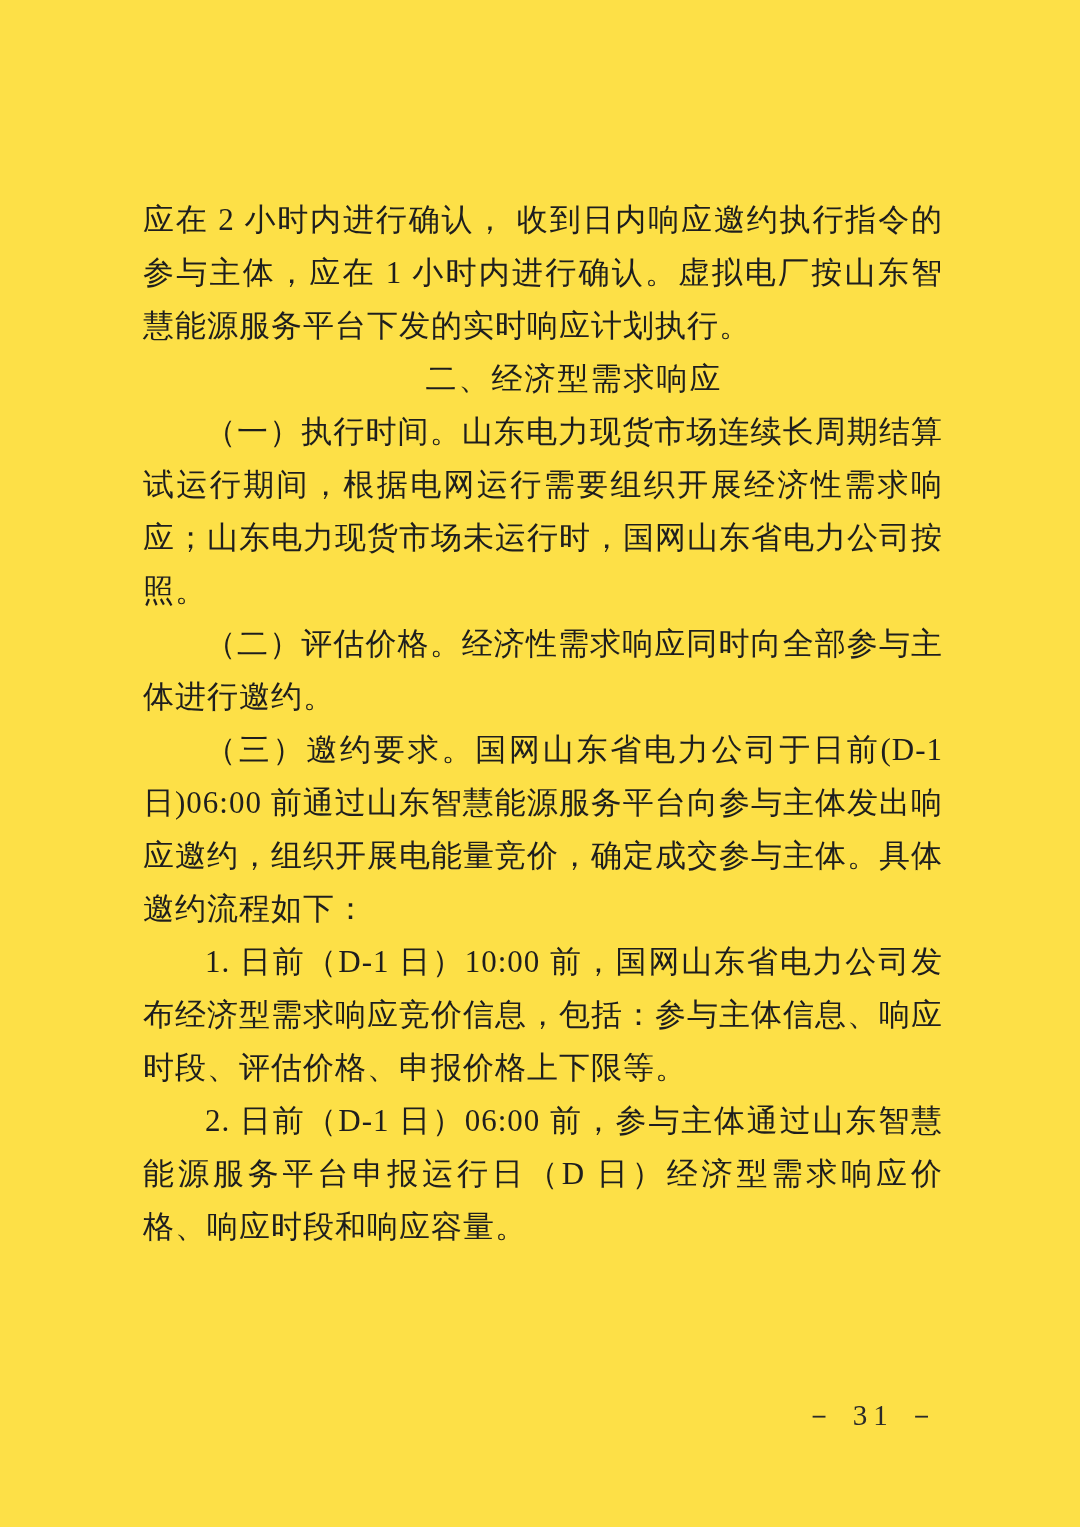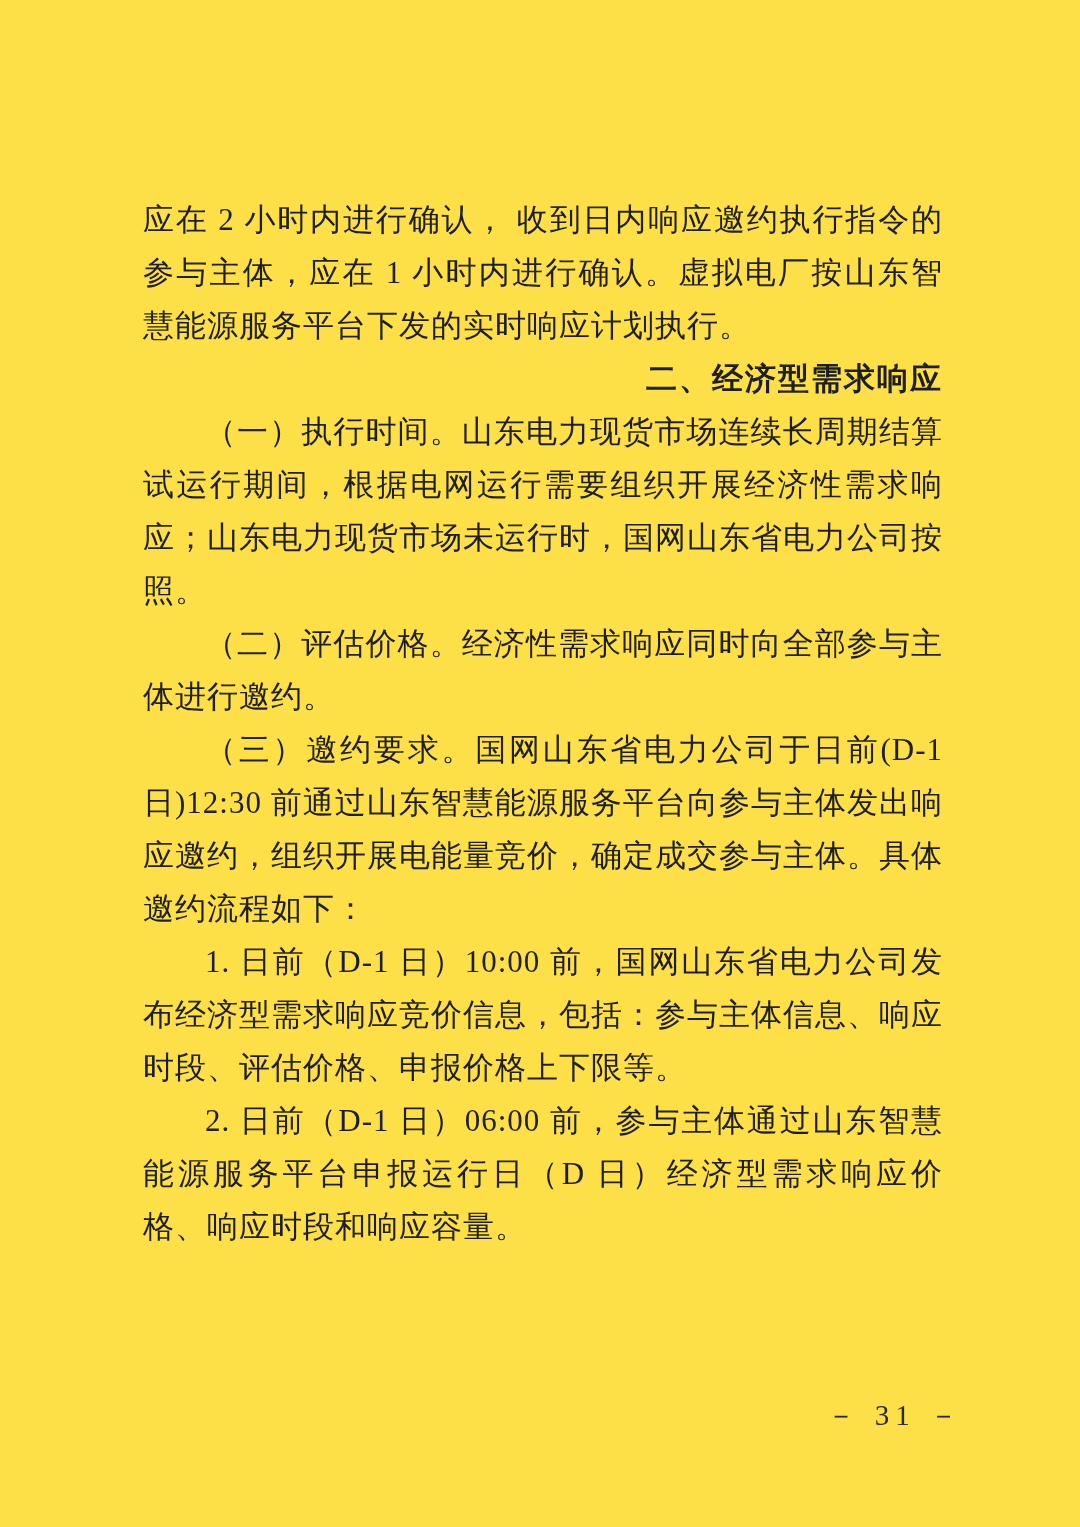--- a/index.html
+++ b/index.html
@@ -28,49 +28,49 @@
   }
   .content p {
     margin: 0;
     padding: 0;
   }
   .indent {
     text-indent: 2em;
   }
   .heading {
     font-family: "Liberation Sans", "DejaVu Sans", sans-serif;
-    font-weight: bold;
-    text-align: right;
+    font-weight: normal;
+    text-align: center;
     letter-spacing: 2px;
   }
   .page-number {
     position: absolute;
     top: 1396px;
-    right: 116px;
+    right: 138px;
     font-size: 29px;
     letter-spacing: 6px;
     color: #2a2a2a;
     font-family: "Liberation Serif", serif;
   }
 </style>
 </head>
 <body>
 
 <div class="page">
 
   <div class="content">
     <p>应在 2 小时内进行确认， 收到日内响应邀约执行指令的参与主体，应在 1 小时内进行确认。虚拟电厂按山东智慧能源服务平台下发的实时响应计划执行。</p>
 
     <p class="indent heading">二、经济型需求响应</p>
 
     <p class="indent">（一）执行时间。山东电力现货市场连续长周期结算试运行期间，根据电网运行需要组织开展经济性需求响应；山东电力现货市场未运行时，国网山东省电力公司按照。</p>
 
     <p class="indent">（二）评估价格。经济性需求响应同时向全部参与主体进行邀约。</p>
 
-    <p class="indent">（三）邀约要求。国网山东省电力公司于日前(D-1 日)12:30 前通过山东智慧能源服务平台向参与主体发出响应邀约，组织开展电能量竞价，确定成交参与主体。具体邀约流程如下：</p>
+    <p class="indent">（三）邀约要求。国网山东省电力公司于日前(D-1 日)06:00 前通过山东智慧能源服务平台向参与主体发出响应邀约，组织开展电能量竞价，确定成交参与主体。具体邀约流程如下：</p>
 
     <p class="indent">1. 日前（D-1 日）10:00 前，国网山东省电力公司发布经济型需求响应竞价信息，包括：参与主体信息、响应时段、评估价格、申报价格上下限等。</p>
 
     <p class="indent">2. 日前（D-1 日）06:00 前，参与主体通过山东智慧能源服务平台申报运行日（D 日）经济型需求响应价格、响应时段和响应容量。</p>
 
   </div>
 
   <div class="page-number">－ 31 －</div>
 
 </div>

